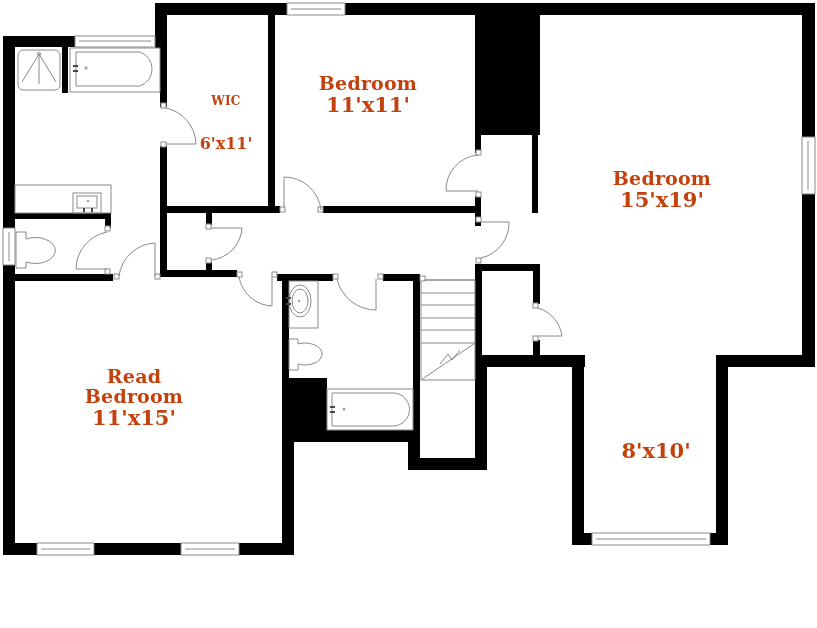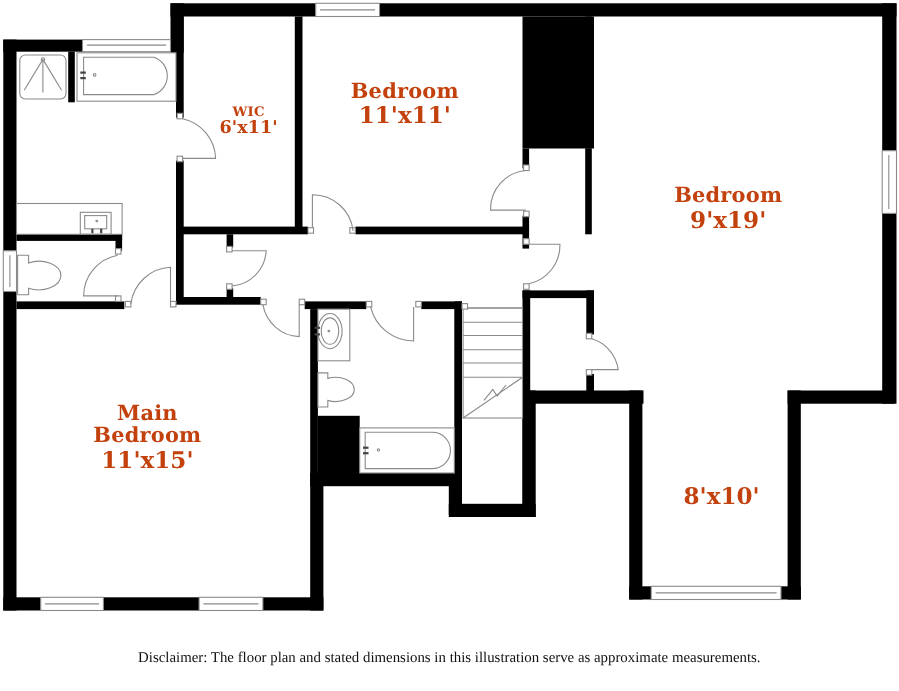--- a/index.html
+++ b/index.html
@@ -7,21 +7,21 @@
   #plan { position: absolute; left: 0; top: 0; }
   .wall { fill: #000000; }
   .fix { fill: none; stroke: #8a8a8a; stroke-width: 1; }
   .win { fill: #ffffff; stroke: #8a8a8a; stroke-width: 1; }
   .door { fill: none; stroke: #8a8a8a; stroke-width: 1; }
   .jamb { fill: #ffffff; stroke: #8a8a8a; stroke-width: 1; }
   .label { position: absolute; text-align: center; font-family: "DejaVu Serif", serif; font-weight: bold; color: #c2410c; line-height: 1.05; white-space: nowrap; transform: translateX(-50%); }
   .label .name { display: block; font-size: 19px; letter-spacing: 0.2px; }
   .label .dim { display: block; font-size: 21px; }
   .label.small .name { font-size: 12px; }
-  .label.small .dim { font-size: 16px; }
+  .label.small .dim { font-size: 16px; margin-top: 28px; }
   .disclaimer { position: absolute; left: 0; width: 817px; top: 589px; text-align: center; font-family: "Liberation Serif", serif; font-size: 13.5px; color: #111; line-height: 18px; }
 </style>
 </head>
 <body>
 
 <svg id="plan" width="817" height="628" viewBox="0 0 817 628" xmlns="http://www.w3.org/2000/svg">
 
   <g>
 
     <rect class="wall" x="155" y="3" width="132" height="12"></rect>
@@ -232,28 +232,27 @@
   <span class="dim">6'x11'</span>
 </div>
 
 <div class="label" style="left:368px; top:74px;">
   <span class="name">Bedroom</span>
   <span class="dim">11'x11'</span>
 </div>
 
 <div class="label" style="left:662px; top:169px;">
   <span class="name">Bedroom</span>
-  <span class="dim">9'x19'</span>
+  <span class="dim">15'x19'</span>
 </div>
 
 <div class="label" style="left:134px; top:367px;">
-  <span class="name">Main</span>
+  <span class="name">Read</span>
   <span class="name">Bedroom</span>
   <span class="dim">11'x15'</span>
 </div>
 
 <div class="label" style="left:656px; top:440px;">
   <span class="dim">8'x10'</span>
 </div>
 
 <div class="disclaimer">
-  <div>Disclaimer: The floor plan and stated dimensions in this illustration serve as approximate measurements.</div>
 </div>
 
 </body></html>

